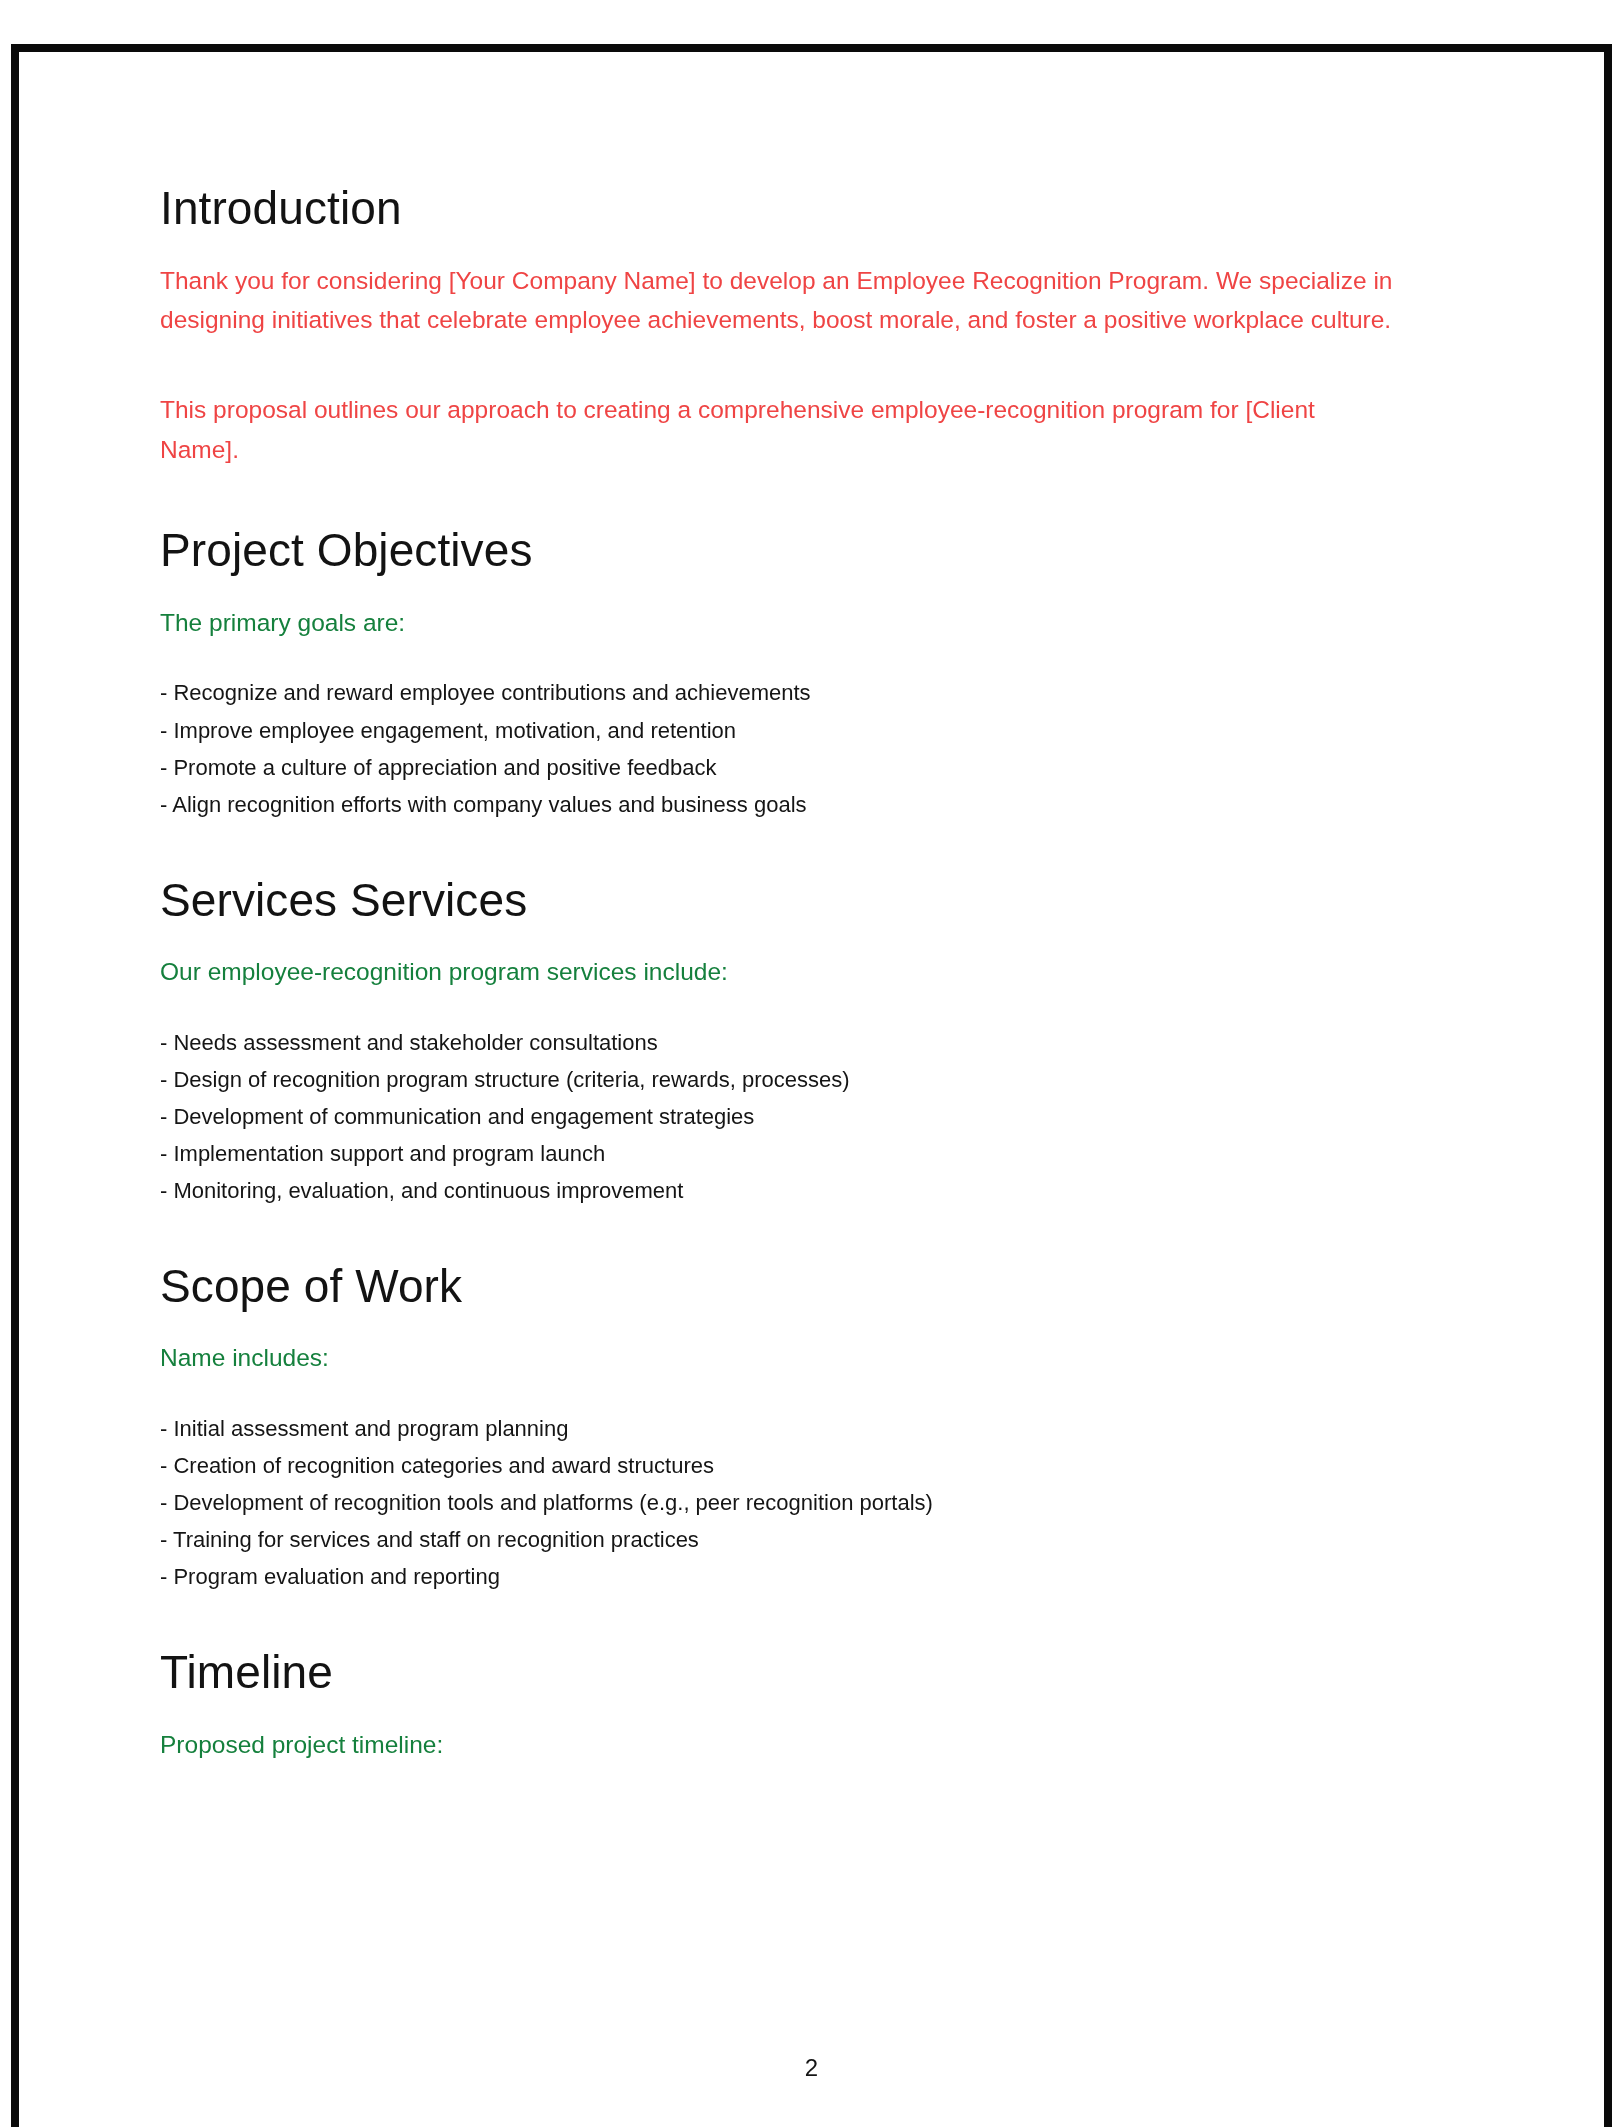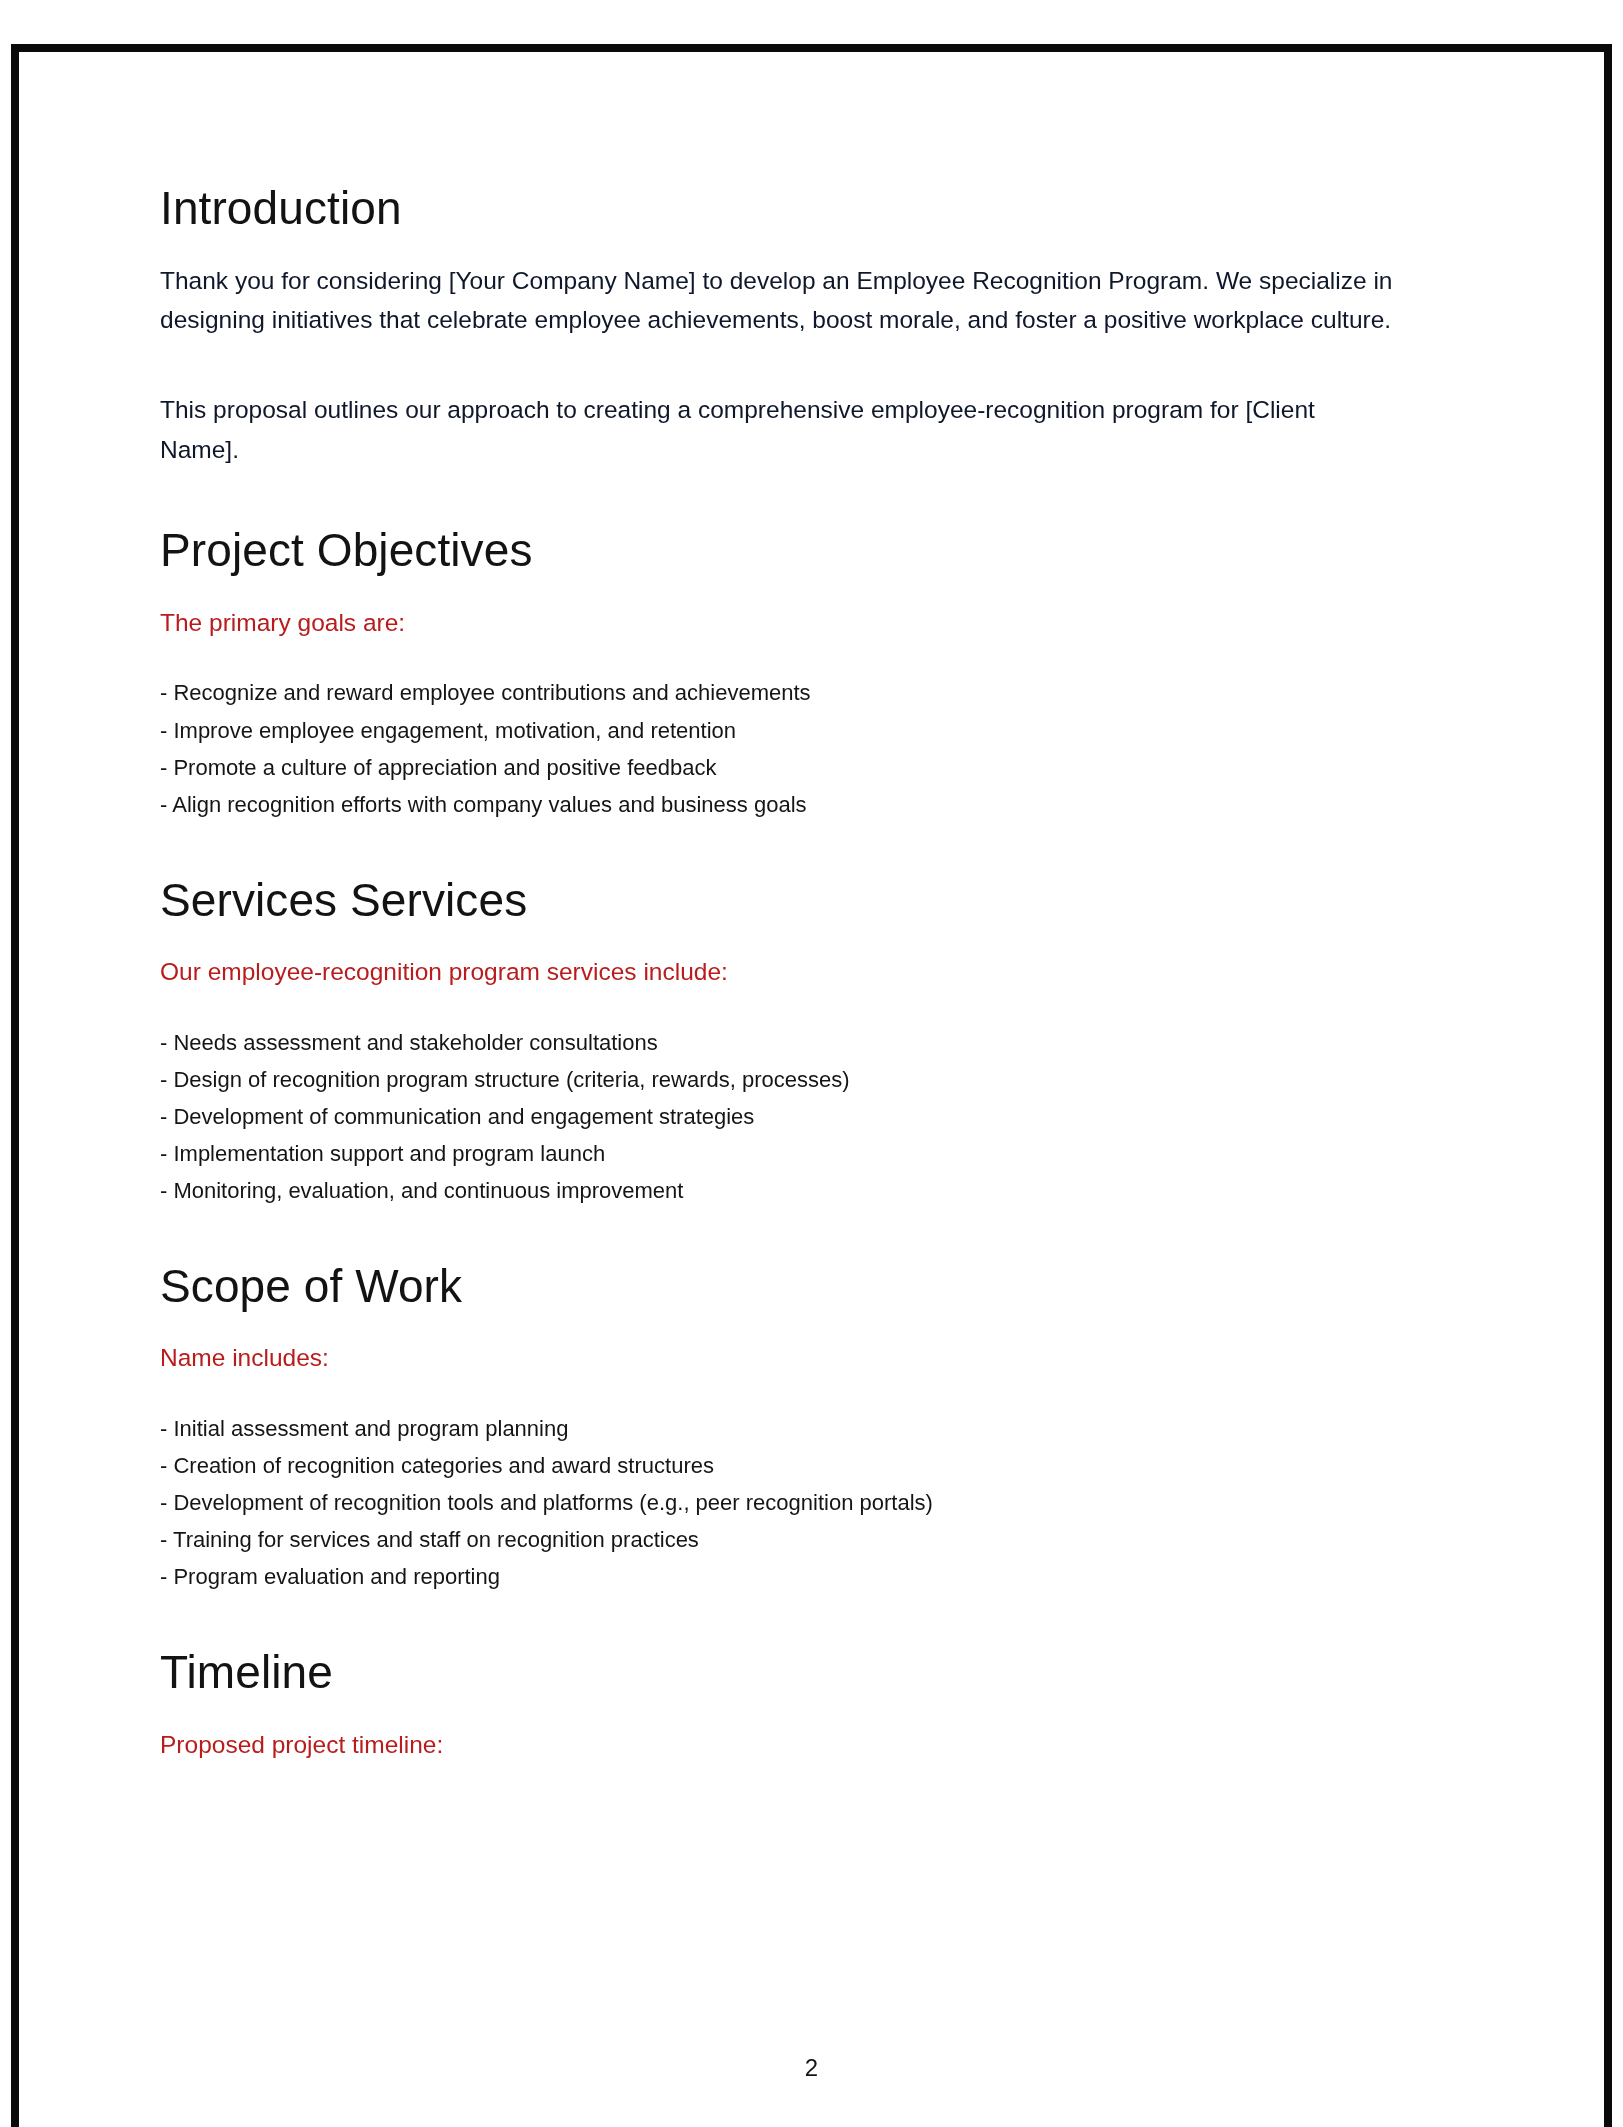--- a/index.html
+++ b/index.html
@@ -51,28 +51,28 @@
   .heading-block.first {
     margin-top: 0;
   }
   .heading-block.spaced {
     margin-top: 56px;
   }
   p.body-text {
     font-size: 24.5px;
     line-height: 1.62;
     margin: 0 0 26px 0;
-    color: #0f172a;
+    color: #ef4444;
     max-width: 1235px;
   }
   .lead-in {
     font-size: 24.5px;
     line-height: 1.62;
     margin: 0;
-    color: #b91c1c;
+    color: #15803d;
   }
   ul.dash-list {
     list-style: none;
     margin: 36px 0 0 0;
     padding: 0;
   }
   ul.dash-list li {
     font-size: 22px;
     line-height: 1.32;
     color: #151515;

